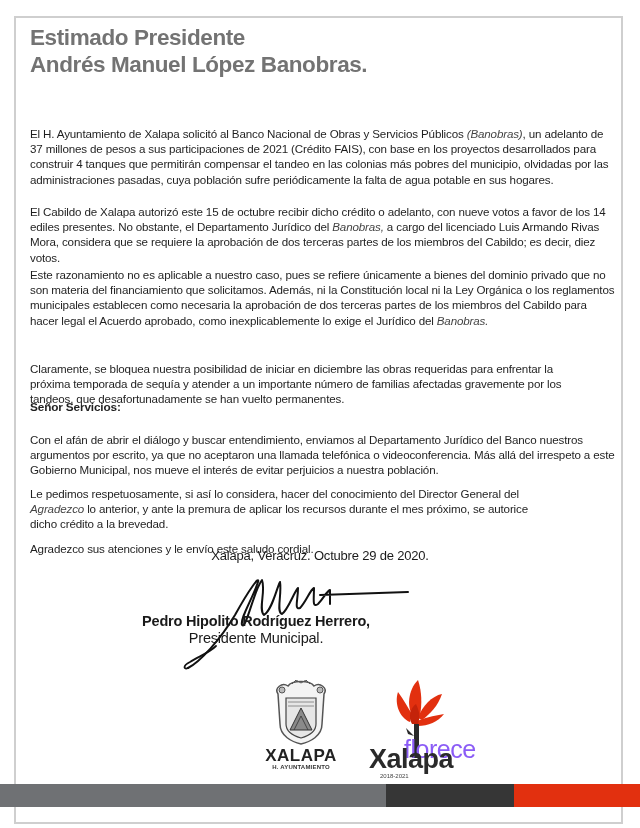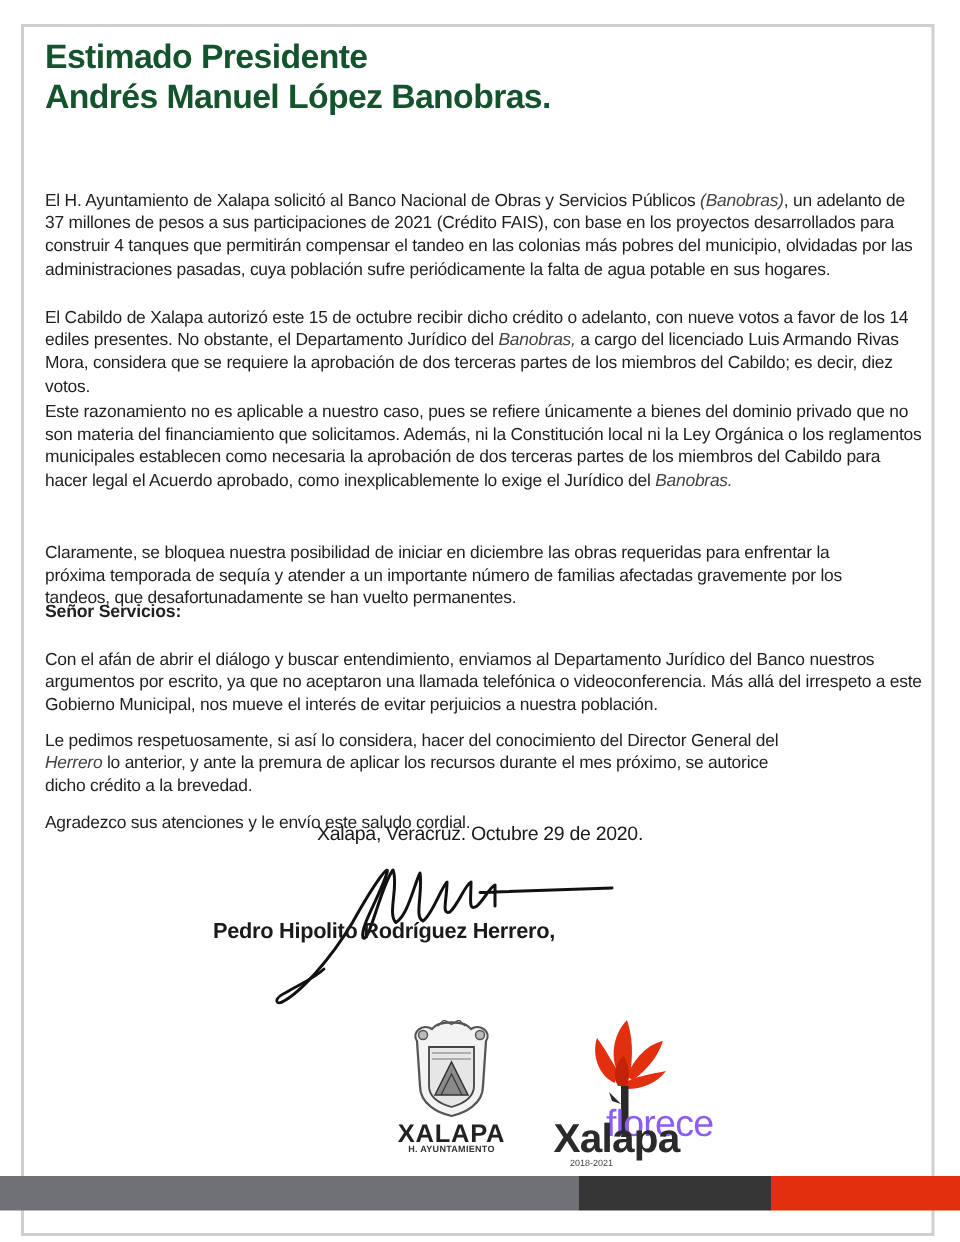--- a/index.html
+++ b/index.html
@@ -1,21 +1,21 @@
 <!DOCTYPE html>
 <html><head>
 <meta charset="utf-8">
 <style>
   html, body { margin:0; padding:0; background:#ffffff; }
   body { width:640px; height:828px; position:relative; overflow:hidden;
          font-family:"Liberation Sans", "DejaVu Sans", sans-serif; color:#1a1a1a; }
   .frame { position:absolute; left:14px; top:16px; width:609px; height:808px;
            border:2px solid #cfcfcf; box-sizing:border-box; }
   .content { position:absolute; left:30px; top:24px; width:585px; }
-  .title { font-weight:bold; font-size:22.5px; line-height:27px; letter-spacing:-0.4px; margin:0; color:#14532d; }
+  .title { font-weight:bold; font-size:22.5px; line-height:27px; letter-spacing:-0.4px; margin:0; color:#737373; }
   .para { font-size:11.6px; line-height:15.2px; margin:0; letter-spacing:-0.15px; color:#1f1f1f; }
   .para i { font-style:italic; color:#444; }
   .p1 { position:absolute; top:102px; }
   .p2 { position:absolute; top:180px; }
   .p3 { position:absolute; top:243px; }
   .p4 { position:absolute; top:337px; }
   .salute { position:absolute; top:376px; font-weight:bold; font-size:11.8px; }
   .p5 { position:absolute; top:408px; }
   .p6 { position:absolute; top:462px; }
   .p7 { position:absolute; top:517px; }
@@ -55,34 +55,35 @@
   <p class="para p2"><span>El Cabildo de Xalapa autorizó este 15 de octubre recibir dicho crédito o adelanto, con nueve votos a favor de los 14 ediles presentes. No obstante, el Departamento Jurídico del </span><i>Banobras,</i><span> a cargo del licenciado Luis Armando Rivas Mora, considera que se requiere la aprobación de dos terceras partes de los miembros del Cabildo; es decir, diez votos.</span></p>
 
   <p class="para p3"><span>Este razonamiento no es aplicable a nuestro caso, pues se refiere únicamente a bienes del dominio privado que no son materia del financiamiento que solicitamos. Además, ni la Constitución local ni la Ley Orgánica o los reglamentos municipales establecen como necesaria la aprobación de dos terceras partes de los miembros del Cabildo para hacer legal el Acuerdo aprobado, como inexplicablemente lo exige el Jurídico del </span><i>Banobras.</i></p>
 
   <p class="para p4" style="width:565px;">Claramente, se bloquea nuestra posibilidad de iniciar en diciembre las obras requeridas para enfrentar la próxima temporada de sequía y atender a un importante número de familias afectadas gravemente por los tandeos, que desafortunadamente se han vuelto permanentes.</p>
 
   <p class="para salute">Señor Servicios:</p>
 
   <p class="para p5">Con el afán de abrir el diálogo y buscar entendimiento, enviamos al Departamento Jurídico del Banco nuestros argumentos por escrito, ya que no aceptaron una llamada telefónica o videoconferencia. Más allá del irrespeto a este Gobierno Municipal, nos mueve el interés de evitar perjuicios a nuestra población.</p>
 
-  <p class="para p6" style="width:500px;"><span>Le pedimos respetuosamente, si así lo considera, hacer del conocimiento del Director General del </span><i>Herrero</i><span> lo anterior, y ante la premura de aplicar los recursos durante el mes próximo, se autorice dicho crédito a la brevedad.</span></p>
+  <p class="para p6" style="width:500px;"><span>Le pedimos respetuosamente, si así lo considera, hacer del conocimiento del Director General del </span><i>Agradezco</i><span> lo anterior, y ante la premura de aplicar los recursos durante el mes próximo, se autorice dicho crédito a la brevedad.</span></p>
 
   <p class="para p7">Agradezco sus atenciones y le envío este saludo cordial.</p>
 </div>
 
 <div class="date">Xalapa, Veracruz. Octubre 29 de 2020.</div>
 
 <svg class="signature" viewBox="0 0 240 100">
   <path d="M8 98 C 20 92, 40 70, 55 45 C 70 18, 80 5, 78 12 C 72 30, 60 48, 62 55 C 66 60, 74 20, 82 10 C 86 20, 78 40, 84 45 C 92 40, 96 20, 100 12 C 102 25, 96 42, 102 44 C 108 40, 114 22, 118 18 C 118 30, 114 40, 120 38 C 126 32, 130 20, 134 18 C 134 30, 132 38, 138 34 C 144 28, 146 22, 150 20 L 150 34 M 140 25 L 228 22" fill="none" stroke="#111" stroke-width="2" stroke-linecap="round" stroke-linejoin="round"></path>
   <path d="M8 98 C 4 100, 2 96, 10 92 C 20 86, 30 82, 36 76" fill="none" stroke="#111" stroke-width="1.8" stroke-linecap="round"></path>
 </svg>
 
 <div class="signer">
   <span class="name">Pedro Hipolito Rodríguez Herrero,</span>
+  <span class="role">Presidente Municipal.</span>
 </div>
 
 <div class="logo-xalapa">
   <svg class="crest" width="62" height="66" viewBox="0 0 62 66">
     <path d="M8 14 C 4 8, 12 2, 18 6 C 22 0, 40 0, 44 6 C 50 2, 58 8, 54 14 L 52 44 C 52 56, 40 62, 31 64 C 22 62, 10 56, 10 44 Z" fill="#f3f3f3" stroke="#555" stroke-width="1.5"></path>
     <path d="M16 18 L 46 18 L 46 44 C 46 52, 38 56, 31 58 C 24 56, 16 52, 16 44 Z" fill="#e6e6e6" stroke="#444" stroke-width="1.2"></path>
     <path d="M20 50 L 31 28 L 42 50 Z" fill="#8a8a8a" stroke="#333" stroke-width="1"></path>
     <path d="M24 50 L 31 36 L 38 50" fill="none" stroke="#333" stroke-width="0.8"></path>
     <path d="M18 22 L 44 22 M18 26 L 44 26" stroke="#777" stroke-width="0.8"></path>
     <circle cx="12" cy="10" r="3" fill="#bbb" stroke="#555"></circle>

